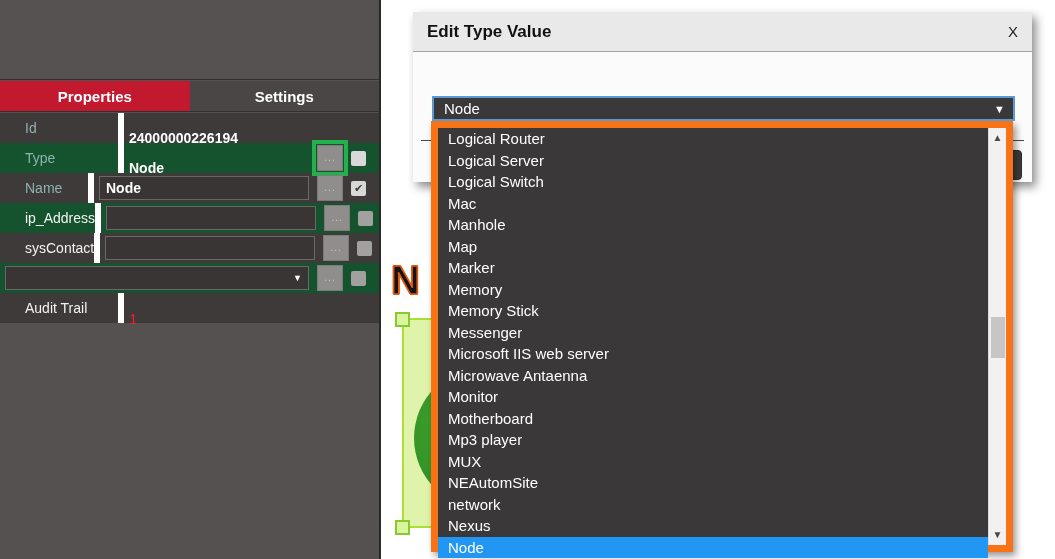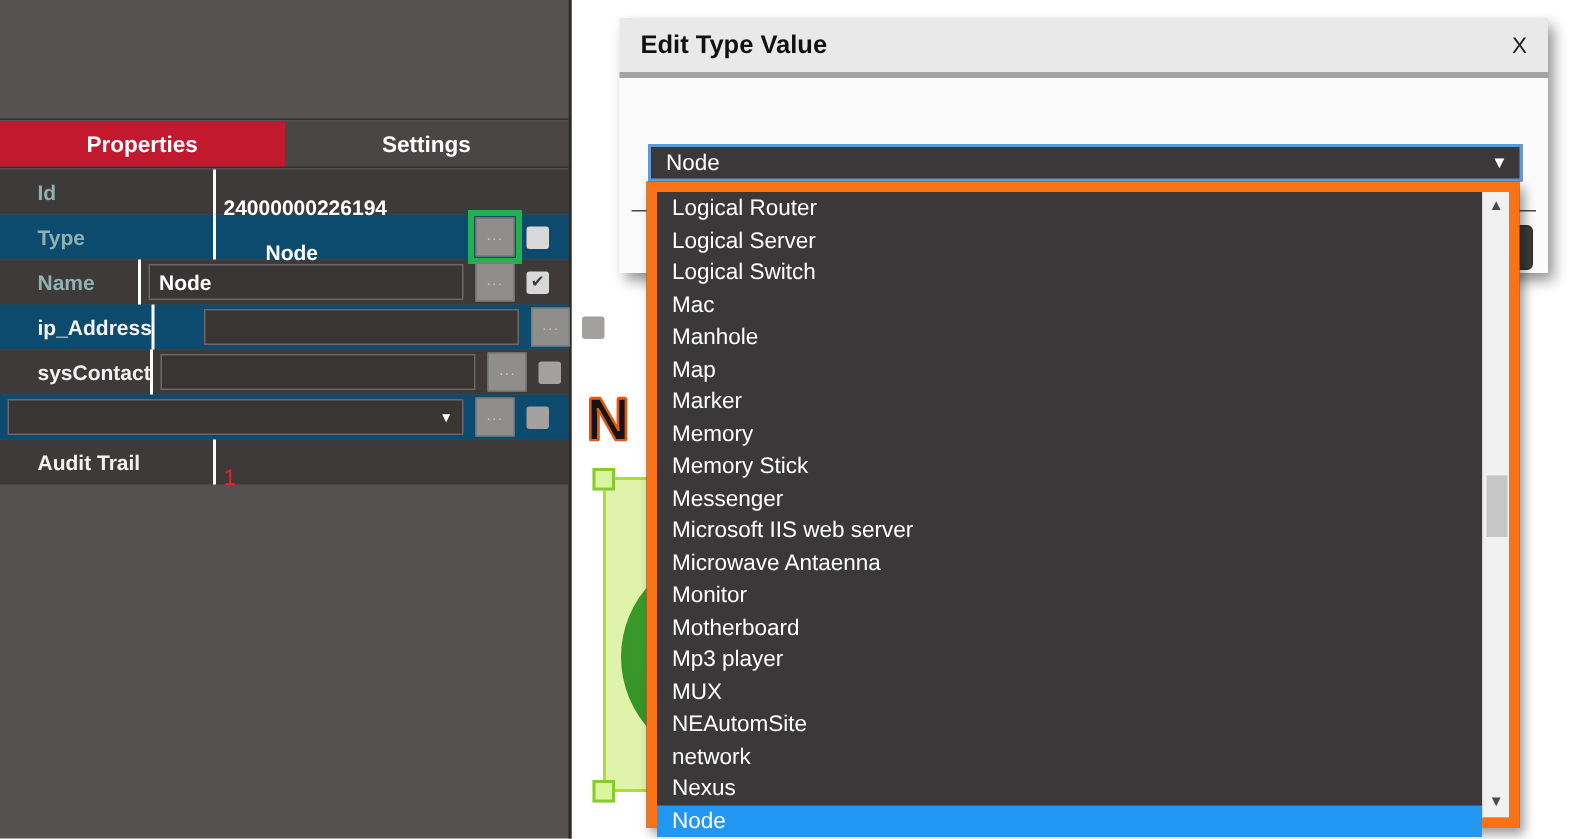--- a/index.html
+++ b/index.html
@@ -13,23 +13,23 @@
   #panel-top { left:0; top:0; width:100%; height:80px; background:#565252;
                border-bottom:1px solid #332f2f; }
   #tab-bar { left:0; top:81px; width:100%; height:31px; background:#4a4646; display:flex;
              border-bottom:1px solid #332f2f; position:absolute; }
   .tab { flex:1; display:flex; align-items:center; justify-content:center;
          color:#fff; font-size:15px; font-weight:bold; cursor:pointer; }
   .tab.active { background:var(--tab-red,#c2192f); }
   #rows { left:0; top:113px; width:100%; position:absolute; }
   .prop-row { height:30px; display:flex; align-items:center; }
   .prop-row.dark  { background:#3e3a3a; }
-  .prop-row.light { background:#0c4a6e;gap:28px; }
-  .row-label { width:144px; padding-left:25px; font-size:14px; color:#f2f2f2;
-               border-right:2px solid #ffffff; height:100%; display:flex; align-items:center;font-weight:bold; }
+  .prop-row.light { background:#14532d; }
+  .row-label { width:124px; padding-left:25px; font-size:14px; color:#f2f2f2;
+               border-right:6px solid #ffffff; height:100%; display:flex; align-items:center; }
   .row-label.teal { color:var(--teal,#8fb1b1); }
   .row-value-area { flex:1; display:flex; align-items:center; padding:0 13px 0 5px; gap:8px; height:100%; }
   .static-value { color:#fff; font-weight:bold; font-size:14px; flex:1;margin-top:20px; }
   .static-value.red { color:var(--audit-red,#e8212d); font-weight:normal; font-size:15px; }
   .prop-input { flex:1; height:24px; background:#393535; border:1px solid #6b6767;
                 color:#fff; font-weight:bold; font-size:14px; padding:0 6px;
                 font-family:inherit; }
   .prop-select { position:relative; flex:1; height:24px; background:#393535;
                  border:1px solid #6b6767; }
   .prop-select .dd-arrow { position:absolute; right:6px; top:6px; color:#fff; font-size:9px; }
@@ -50,21 +50,21 @@
                          background:rgba(216,240,150,0.8); border:2px solid #aae02e; }
   #node-circle { left:414px; top:367px; width:142px; height:142px; border-radius:50%; z-index:2;
                  background:radial-gradient(circle at 58% 38%, #57ba3b 0%, #3a9c2b 55%, #2d8a21 100%); }
   .sel-handle { width:15px; height:15px; background:#d9f59e; border:2px solid #86ca2f; z-index:3; }
   #handle-tl { left:395px; top:312px; }
   #handle-bl { left:395px; top:520px; }
 
   
   #dialog { left:413px; top:12px; width:619px; height:170px; background:#fbfbfb; z-index:4;
             box-shadow:4px 5px 9px rgba(0,0,0,0.45); }
-  #dialog-header { height:40px; background:#e9e9e9; border-bottom:4px solid #a3a3a3;
+  #dialog-header { height:40px; background:#e9e9e9; border-bottom:1px solid #a3a3a3;
                    display:flex; align-items:center; padding:0 14px; }
   #dialog-title { font-size:17px; font-weight:bold; color:#111; flex:1; }
   #dialog-close { font-size:15px; color:#222; cursor:pointer; }
   #dialog-divider { position:absolute; left:8px; right:8px; top:128px; border-top:1px solid #4a4a4a; }
   #dialog-ok-btn { position:absolute; right:10px; top:138px; width:70px; height:30px;
                    background:#3c3c3c; border:1px solid #2e2e2e; border-radius:4px; cursor:pointer; }
 
   
   #type-select { left:432px; top:96px; width:583px; height:25px; z-index:6;
                  background:#3a3838; border:2px solid var(--focus-blue,#5b9bd5);

